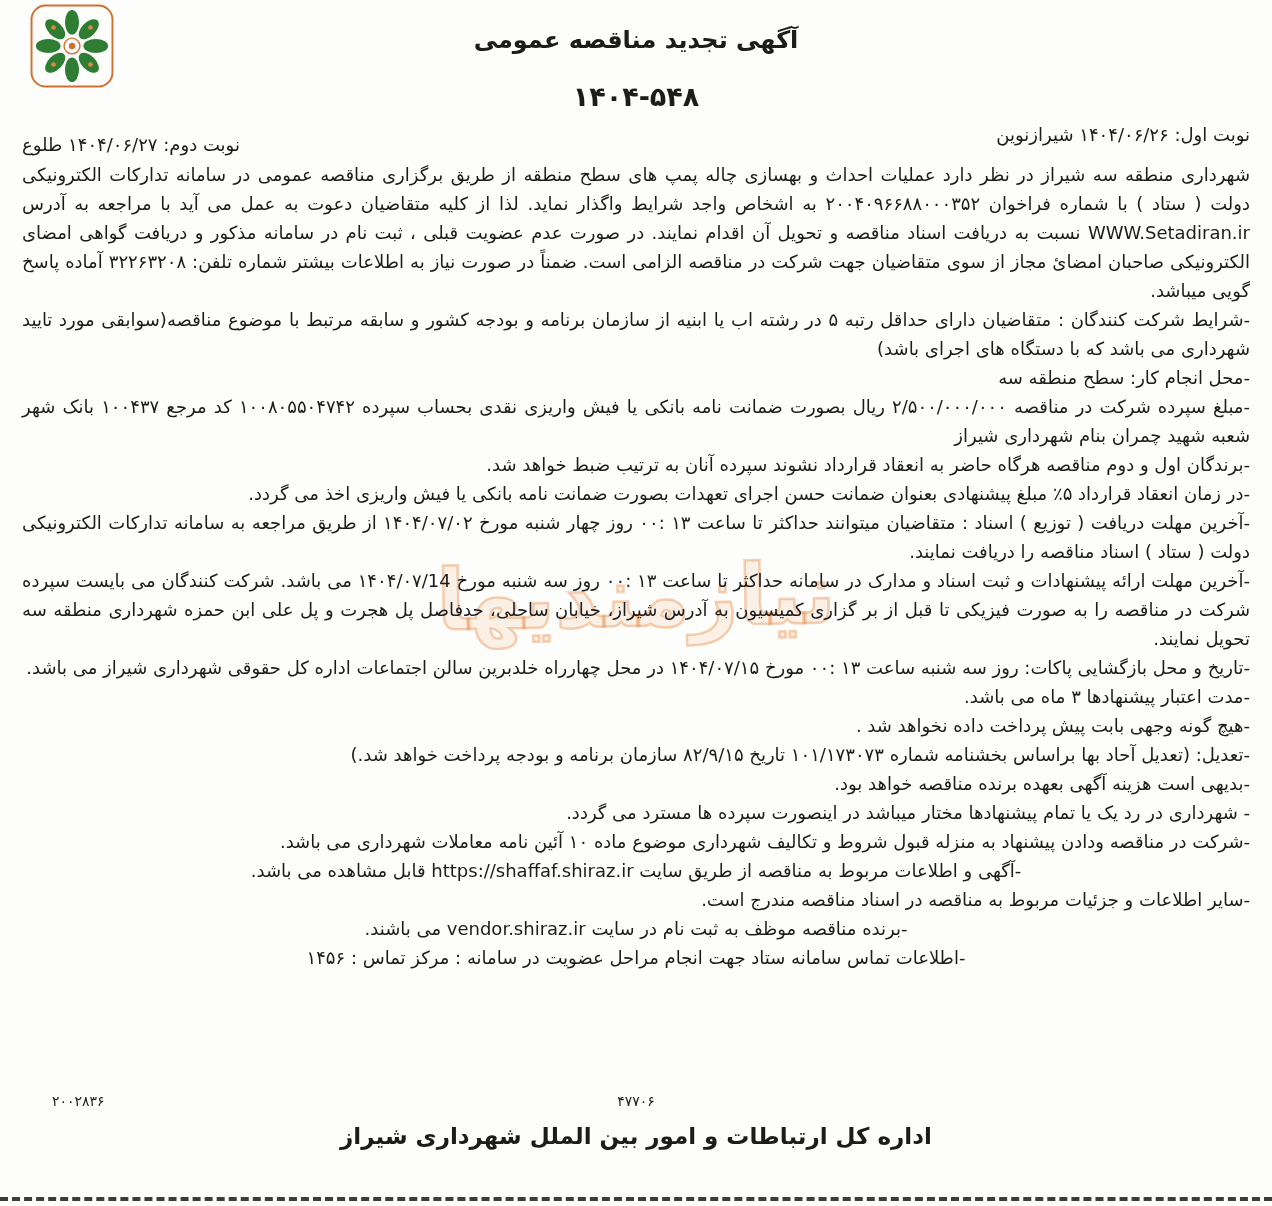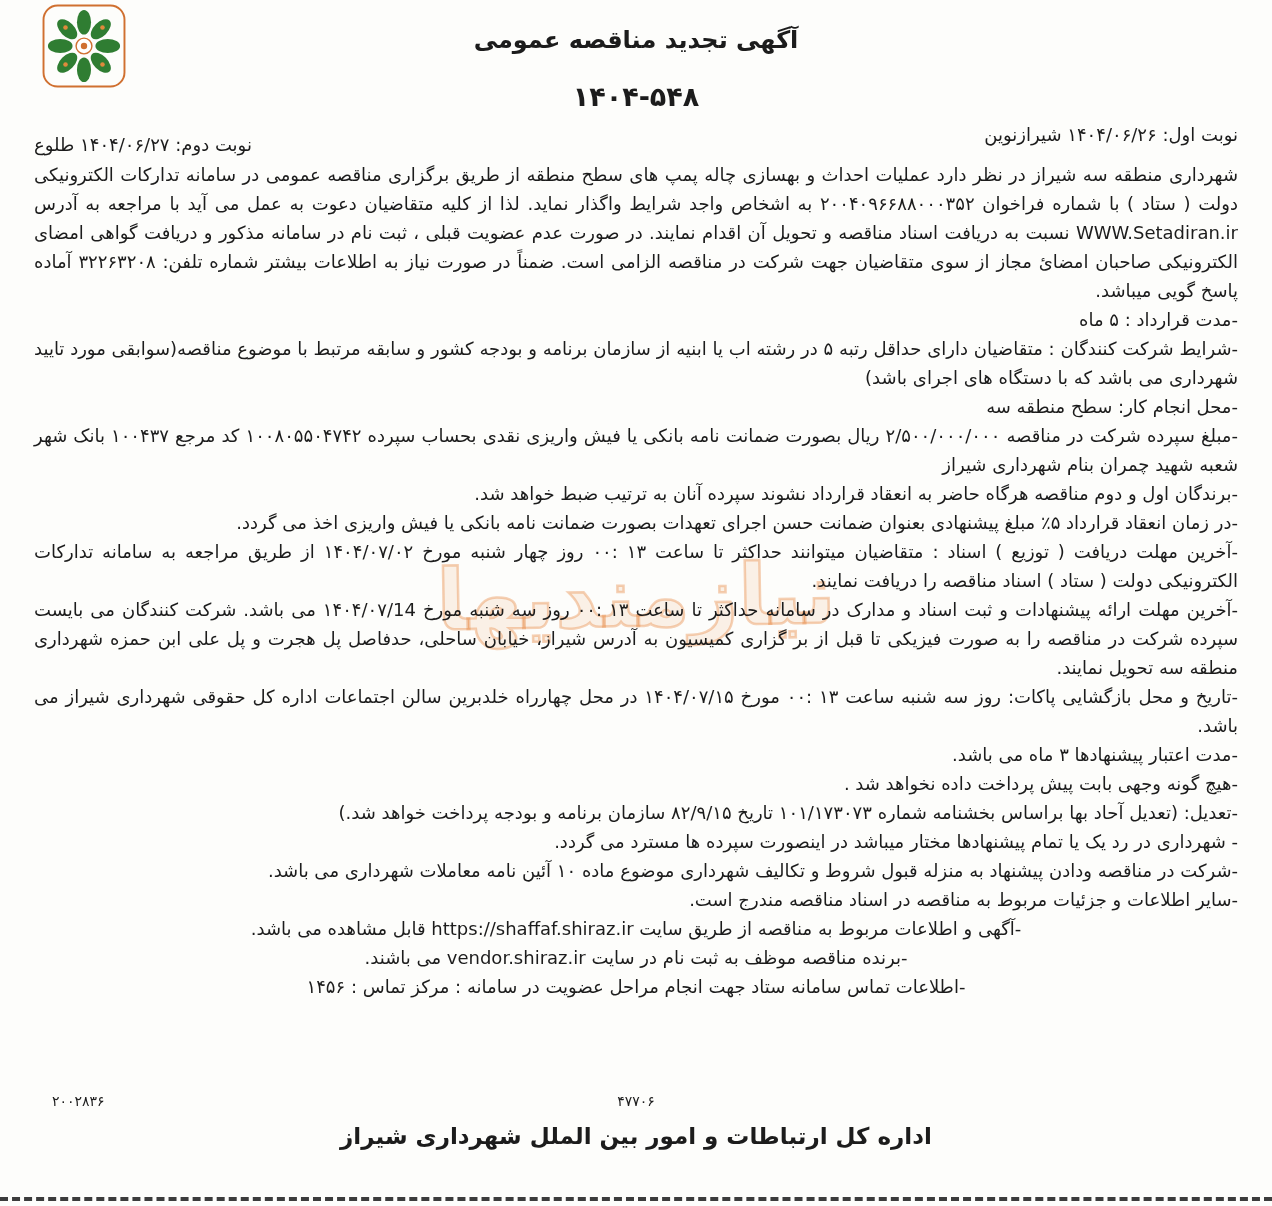--- a/index.html
+++ b/index.html
@@ -13,21 +13,21 @@
     width: 1272px;
     height: 1206px;
     background: #fdfdfb;
     color: #1c1c1c;
     direction: rtl;
     overflow: hidden;
   }
   .content {
     position: relative;
     z-index: 1;
-    padding: 0 34px;
+    padding: 0 22px;
   }
   
   .head { position: relative; padding-top: 24px; }
   .logo {
     position: absolute;
     left: 6px;
     top: 2px;
     width: 88px;
     height: 88px;
   }
@@ -153,36 +153,36 @@
       <h1 class="title">آگهی تجدید مناقصه عمومی</h1>
       <div class="notice-number">۱۴۰۴-۵۴۸</div>
       <div class="editions">
         <span class="ed-first">نوبت اول: ۱۴۰۴/۰۶/۲۶ شیرازنوین</span>
         <span class="ed-second">نوبت دوم: ۱۴۰۴/۰۶/۲۷ طلوع</span>
       </div>
     </header>
 
     <main>
       <p class="intro">شهرداری منطقه سه شیراز در نظر دارد عملیات احداث و بهسازی چاله پمپ های سطح منطقه از طریق برگزاری مناقصه عمومی در سامانه تدارکات الکترونیکی دولت ( ستاد ) با شماره فراخوان ۲۰۰۴۰۹۶۶۸۸۰۰۰۳۵۲ به اشخاص واجد شرایط واگذار نماید. لذا از کلیه متقاضیان دعوت به عمل می آید با مراجعه به آدرس WWW.Setadiran.ir نسبت به دریافت اسناد مناقصه و تحویل آن اقدام نمایند. در صورت عدم عضویت قبلی ، ثبت نام در سامانه مذکور و دریافت گواهی امضای الکترونیکی صاحبان امضائ مجاز از سوی متقاضیان جهت شرکت در مناقصه الزامی است. ضمناً در صورت نیاز به اطلاعات بیشتر شماره تلفن: ۳۲۲۶۳۲۰۸ آماده پاسخ گویی میباشد.</p>
-      <div class="item">-مدت قرارداد : ۵ ماه</div>
       <div class="item">-شرایط شرکت کنندگان : متقاضیان دارای حداقل رتبه  ۵  در رشته اب یا ابنیه از سازمان برنامه و بودجه کشور و سابقه مرتبط با موضوع مناقصه(سوابقی مورد تایید شهرداری می باشد که با دستگاه های اجرای باشد)</div>
       <div class="item">-محل انجام کار: سطح منطقه سه</div>
       <div class="item">-مبلغ سپرده شرکت در مناقصه ۲/۵۰۰/۰۰۰/۰۰۰ ریال بصورت ضمانت نامه بانکی یا فیش واریزی نقدی بحساب سپرده ۱۰۰۸۰۵۵۰۴۷۴۲ کد مرجع ۱۰۰۴۳۷ بانک شهر شعبه شهید چمران بنام شهرداری شیراز</div>
       <div class="item">-برندگان اول و دوم مناقصه هرگاه حاضر به انعقاد قرارداد نشوند سپرده آنان به ترتیب ضبط خواهد شد.</div>
       <div class="item">-در زمان انعقاد قرارداد ۵٪ مبلغ پیشنهادی بعنوان ضمانت حسن اجرای تعهدات بصورت ضمانت نامه بانکی یا فیش واریزی اخذ می گردد.</div>
       <div class="item">-آخرین مهلت دریافت ( توزیع ) اسناد : متقاضیان میتوانند حداکثر تا ساعت ۱۳ :۰۰ روز چهار شنبه مورخ ۱۴۰۴/۰۷/۰۲ از طریق مراجعه به سامانه تدارکات الکترونیکی دولت ( ستاد ) اسناد مناقصه را دریافت نمایند.</div>
       <div class="item">-آخرین مهلت ارائه پیشنهادات و ثبت اسناد و مدارک در سامانه حداکثر تا ساعت ۱۳ :۰۰ روز سه شنبه مورخ ۱۴۰۴/۰۷/14 می باشد. شرکت کنندگان می بایست سپرده شرکت در مناقصه را به صورت فیزیکی تا قبل از بر گزاری کمیسیون به آدرس شیراز، خیابان ساحلی، حدفاصل پل هجرت و پل علی ابن حمزه شهرداری منطقه سه تحویل نمایند.</div>
       <div class="item">-تاریخ و محل بازگشایی پاکات: روز سه شنبه  ساعت  ۱۳ :۰۰ مورخ ۱۴۰۴/۰۷/۱۵ در  محل چهارراه خلدبرین سالن اجتماعات اداره کل حقوقی شهرداری  شیراز می باشد.</div>
       <div class="item">-مدت اعتبار پیشنهادها ۳ ماه می باشد.</div>
       <div class="item">-هیچ گونه وجهی بابت پیش پرداخت داده نخواهد شد .</div>
       <div class="item">-تعدیل: (تعدیل آحاد بها براساس بخشنامه شماره ۱۰۱/۱۷۳۰۷۳ تاریخ ۸۲/۹/۱۵ سازمان برنامه و بودجه پرداخت خواهد شد.)</div>
+      <div class="item">-بدیهی است هزینه آگهی بعهده برنده مناقصه خواهد بود.</div>
       <div class="item">- شهرداری در رد یک یا تمام پیشنهادها  مختار میباشد در اینصورت سپرده ها مسترد می گردد.</div>
       <div class="item">-شرکت در مناقصه ودادن پیشنهاد به منزله قبول شروط و تکالیف شهرداری موضوع ماده ۱۰ آئین نامه معاملات شهرداری می باشد.</div>
+      <div class="item center">-آگهی و اطلاعات مربوط به مناقصه از طریق سایت https://shaffaf.shiraz.ir قابل مشاهده می باشد.</div>
       <div class="item">-سایر اطلاعات و جزئیات مربوط به مناقصه در اسناد مناقصه مندرج است.</div>
-      <div class="item center">-آگهی و اطلاعات مربوط به مناقصه از طریق سایت https://shaffaf.shiraz.ir قابل مشاهده می باشد.</div>
       <div class="item center">-برنده مناقصه موظف به ثبت نام در سایت vendor.shiraz.ir می باشند.</div>
       <div class="item center">-اطلاعات تماس سامانه ستاد جهت انجام مراحل عضویت در سامانه : مرکز تماس : ۱۴۵۶</div>
     </main>
 
   </div>
 
   <div class="codes">
     <span class="code-left">۲۰۰۲۸۳۶</span>
     <span class="code-center">۴۷۷۰۶</span>
   </div>

